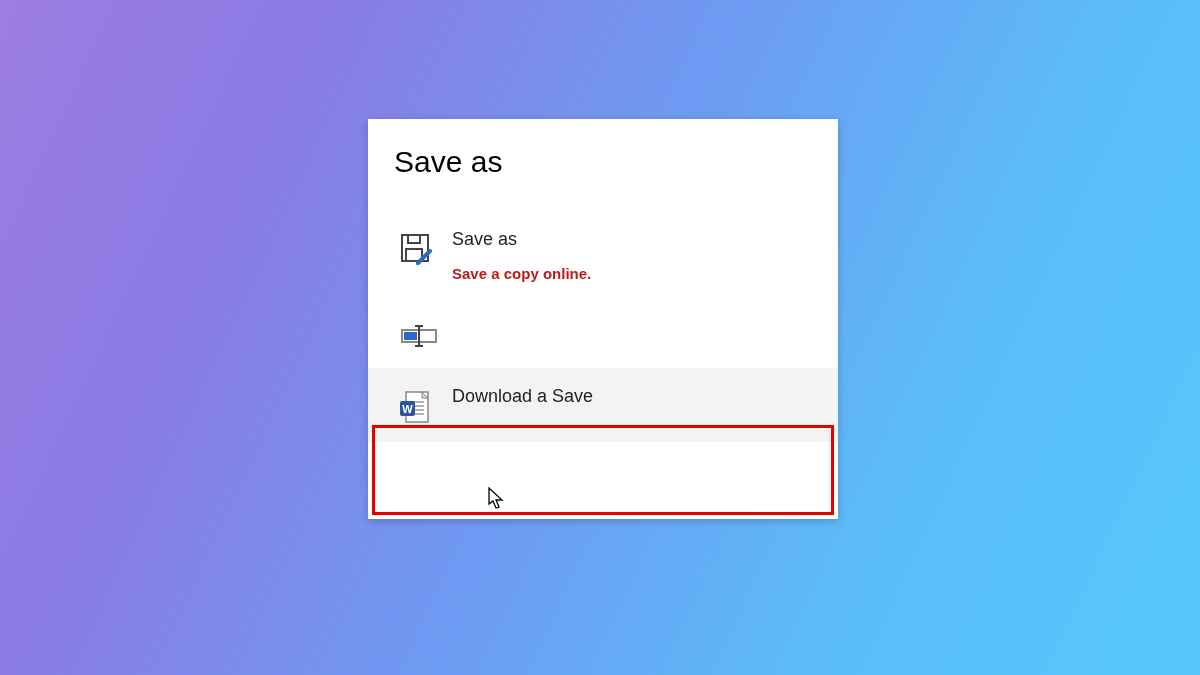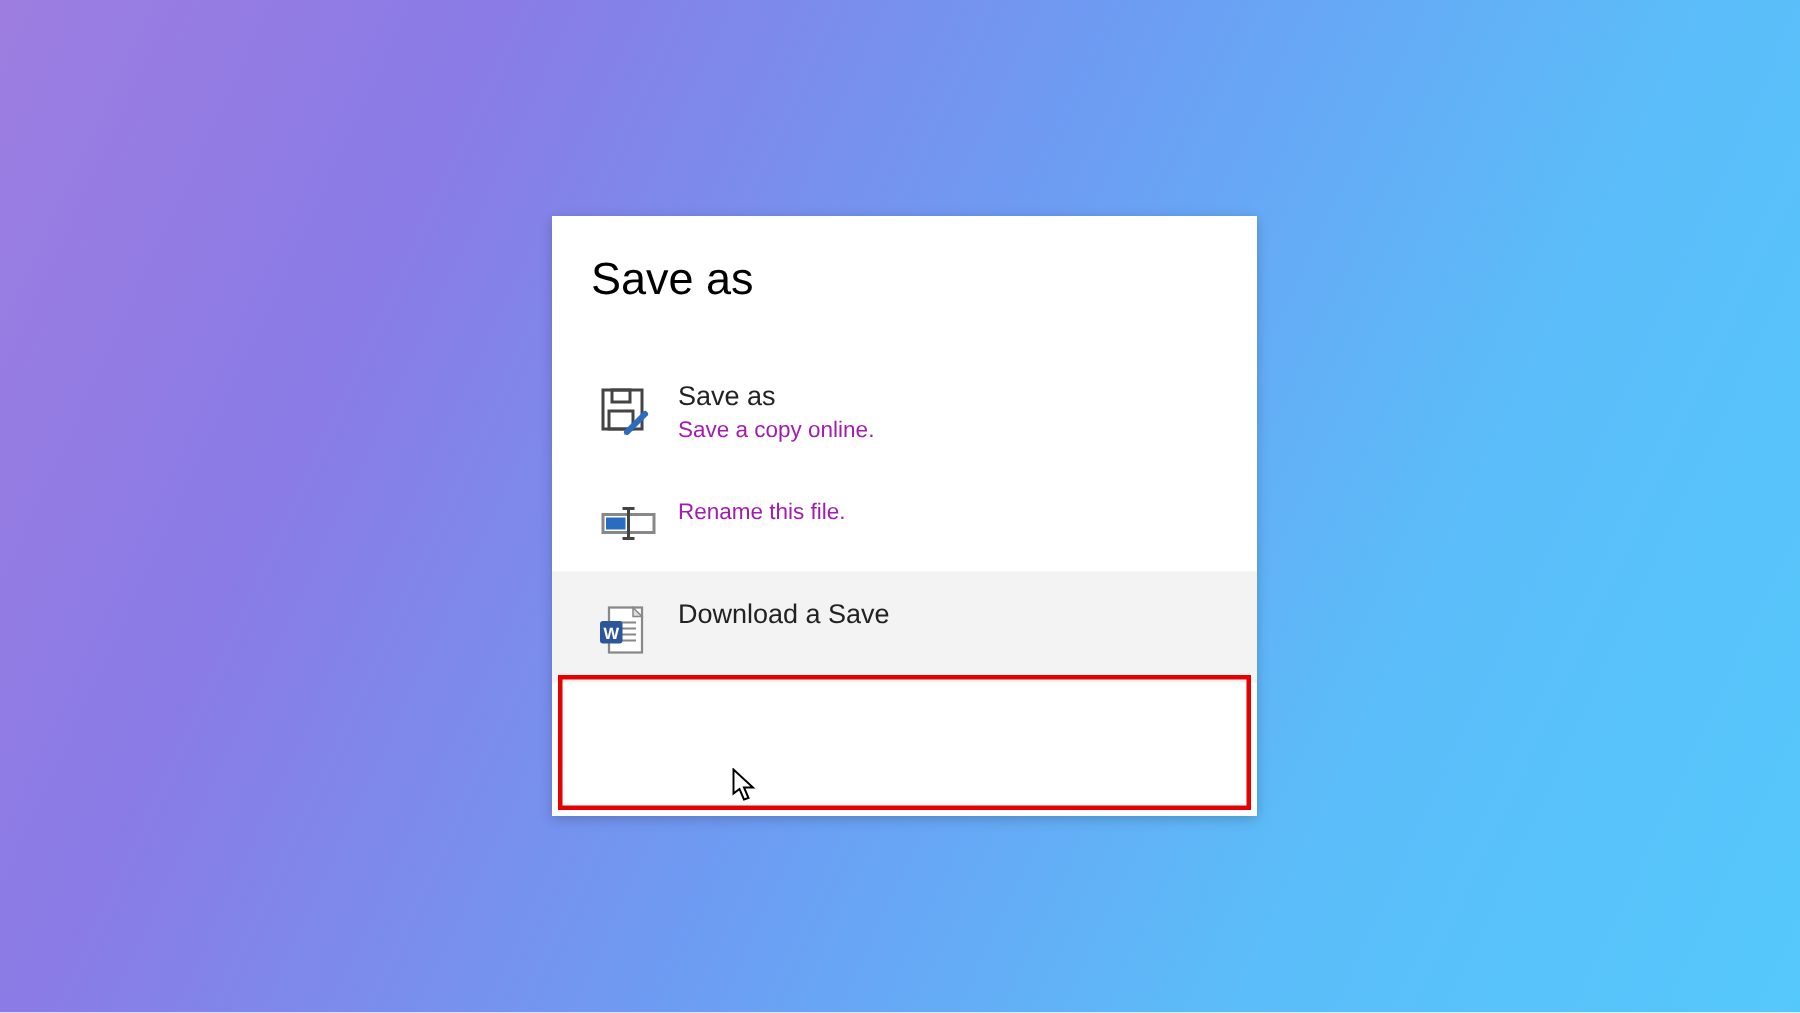--- a/index.html
+++ b/index.html
@@ -12,21 +12,21 @@
   }
   .bg {
     width: 1200px;
     height: 675px;
     background: linear-gradient(115deg, #9d7de0 0%, #8a7be6 22%, #6d9cf3 50%, #5bbdf9 75%, #55c8fb 100%);
     position: relative;
   }
   .panel {
     position: absolute;
     left: 368px;
-    top: 144px;
+    top: 119px;
     width: 470px;
     height: 400px;
     background: #ffffff;
     box-shadow: 0 2px 8px rgba(0,0,0,0.2);
   }
   .panel-title {
     font-size: 30px;
     font-weight: 400;
     color: #000;
     padding: 26px 0 0 26px;
@@ -56,22 +56,23 @@
     flex: 1;
     padding-right: 20px;
   }
   .item .title {
     font-size: 18px;
     color: #222;
     line-height: 1.2;
   }
   .item .subtitle {
     font-size: 15px;
-    color: #a21caf;
-    margin-top: 2px;
+    color: #b91c1c;
+    margin-top: 14px;
+    font-weight: bold;
   }
   .highlight-box {
     position: absolute;
     border: 3px solid #e60000;
     pointer-events: none;
   }
   .cursor {
     position: absolute;
     pointer-events: none;
   }
@@ -108,21 +109,20 @@
         <div class="icon-slot">
           <svg width="38" height="28" viewBox="0 0 38 28">
             <rect x="2" y="8" width="34" height="12" fill="none" stroke="#888" stroke-width="2"></rect>
             <rect x="4" y="10" width="13" height="8" fill="#2a6cc2"></rect>
             <line x1="19" y1="4" x2="19" y2="24" stroke="#444" stroke-width="2"></line>
             <line x1="15" y1="4" x2="23" y2="4" stroke="#444" stroke-width="2"></line>
             <line x1="15" y1="24" x2="23" y2="24" stroke="#444" stroke-width="2"></line>
           </svg>
         </div>
         <div class="text-slot">
-          <div class="subtitle">Rename this file.</div>
         </div>
       </div>
 
       <div class="item hovered">
         <div class="icon-slot">
           <svg width="30" height="34" viewBox="0 0 30 34">
             <rect x="6" y="2" width="22" height="30" fill="#fff" stroke="#888" stroke-width="1.5"></rect>
             <polygon points="22,2 28,8 22,8" fill="#ddd" stroke="#888" stroke-width="1"></polygon>
             <line x1="12" y1="12" x2="24" y2="12" stroke="#888" stroke-width="1.3"></line>
             <line x1="12" y1="16" x2="24" y2="16" stroke="#888" stroke-width="1.3"></line>

